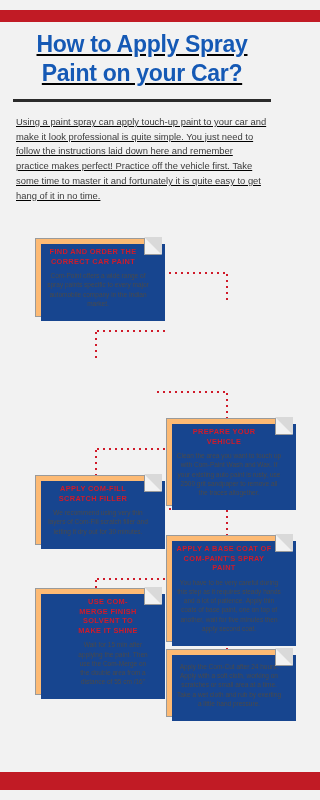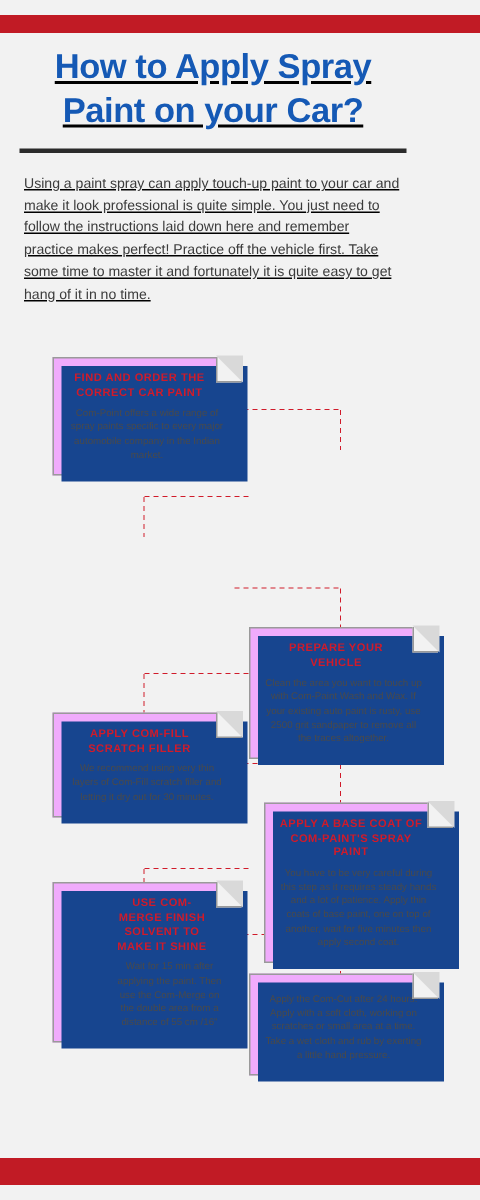--- a/index.html
+++ b/index.html
@@ -45,21 +45,21 @@
     font-size: 9.4px;
     line-height: 14.7px;
     color: #3b3b3b;
     text-align: left;
   }
 
   
   .card {
     position: absolute;
     width: 126px;
-    background: #f0abfc;
+    background: #fdba74;
     border: 1px solid #9a9a9a;
     padding: 7px 7px 8px 7px;
     z-index: 3;
   }
   .card::after {            
     content: "";
     position: absolute;
     left: 5px; top: 5px;
     width: 100%; height: 100%;
     background: #17458f;
@@ -166,21 +166,21 @@
     <div class="card-title">Prepare your Vehicle</div>
     <div class="card-body">Clean the area you want to touch up with Com-Paint Wash and Wax. If your existing auto paint is rusty, use 2500 grit sandpaper to remove all the traces altogether.</div>
   </div>
 
   <div class="card" style="left:35px; top:475px;">
     <div class="fold"></div>
     <div class="card-title">Apply Com-Fill Scratch Filler</div>
     <div class="card-body">We recommend using very thin layers of Com-Fill scratch filler and letting it dry out for 30 minutes.</div>
   </div>
 
-  <div class="card" style="left:176px; top:535px;">
+  <div class="card" style="left:166px; top:535px;">
     <div class="fold"></div>
     <div class="card-title">Apply a Base Coat of Com-Paint's Spray Paint</div>
     <div class="card-body">You have to be very careful during this step as it requires steady hands and a lot of patience. Apply thin coats of base paint, one on top of another, wait for five minutes then apply second coat.</div>
   </div>
 
   <div class="card" style="left:35px; top:588px;padding-left:37px;">
     <div class="fold"></div>
     <div class="card-title">Use Com-Merge Finish Solvent to Make it Shine</div>
     <div class="card-body">Wait for 15 min after applying the paint. Then use the Com-Merge on the double area from a distance of 55 cm /16"</div>
   </div>

